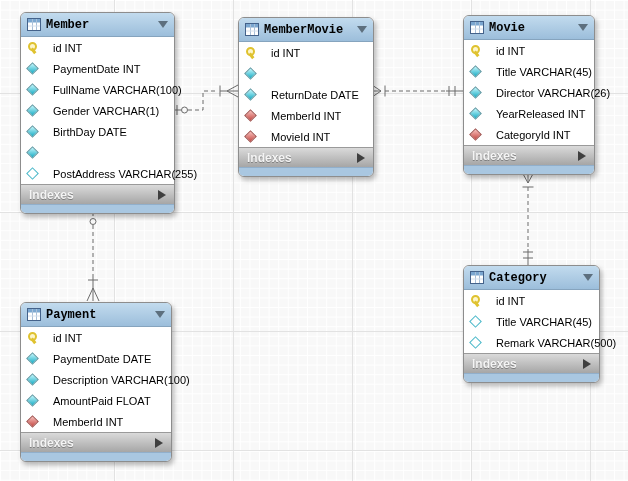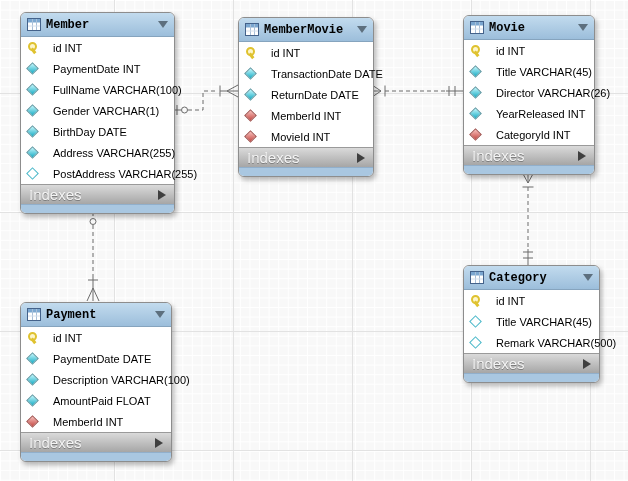--- a/index.html
+++ b/index.html
@@ -62,21 +62,21 @@
     content:"";position:absolute;left:2px;top:2px;width:7px;height:7px;
     transform:rotate(45deg);
     background:linear-gradient(135deg,#f4b4b0 10%,#c95550 90%);
     border:1px solid #9c4a46;
   }
   .idx{
     height:19px;display:flex;align-items:center;justify-content:space-between;
     padding:0 8px;background:linear-gradient(#dadada,#a6a6a6);
     border-top:1px solid #9a9a9a;
   }
-  .il{font-size:15px;font-weight:normal;color:#f4f4f4;text-shadow:0 1px 0 #7e7e7e;text-align:right;}
+  .il{font-size:12px;font-weight:bold;color:#f4f4f4;text-shadow:0 1px 0 #7e7e7e;text-align:right;}
   .iarrow{
     width:0;height:0;
     border-top:5px solid transparent;border-bottom:5px solid transparent;
     border-left:8px solid #3f3f3f;
   }
   .fstrip{height:8px;background:#a9c7e1;border-top:1px solid #91afcb;border-radius:0 0 5px 5px;}
   .ticon{display:inline-flex;}
 </style>
 </head>
 <body>
@@ -152,21 +152,20 @@
       <div class="row">
           <span class="ci" data-icon="attr"></span>
           <span class="cl">Gender VARCHAR(1)</span>
         </div>
       <div class="row">
           <span class="ci" data-icon="attr"></span>
           <span class="cl">BirthDay DATE</span>
         </div>
       <div class="row">
           <span class="ci" data-icon="attr"></span>
-          <span class="cl">Address VARCHAR(255)</span>
         </div>
       <div class="row">
           <span class="ci" data-icon="attr-nullable"></span>
           <span class="cl">PostAddress VARCHAR(255)</span>
         </div>
     </div>
     <div class="idx">
       <span class="il">Indexes</span>
       <span class="iarrow"></span>
     </div>
@@ -187,21 +186,20 @@
       <span class="ttitle">MemberMovie</span>
       <span class="tri"></span>
     </div>
     <div class="rows">
       <div class="row">
           <span class="ci" data-icon="key"></span>
           <span class="cl">id INT</span>
         </div>
       <div class="row">
           <span class="ci" data-icon="attr"></span>
-          <span class="cl">TransactionDate DATE</span>
         </div>
       <div class="row">
           <span class="ci" data-icon="attr"></span>
           <span class="cl">ReturnDate DATE</span>
         </div>
       <div class="row">
           <span class="ci" data-icon="fk"></span>
           <span class="cl">MemberId INT</span>
         </div>
       <div class="row">

